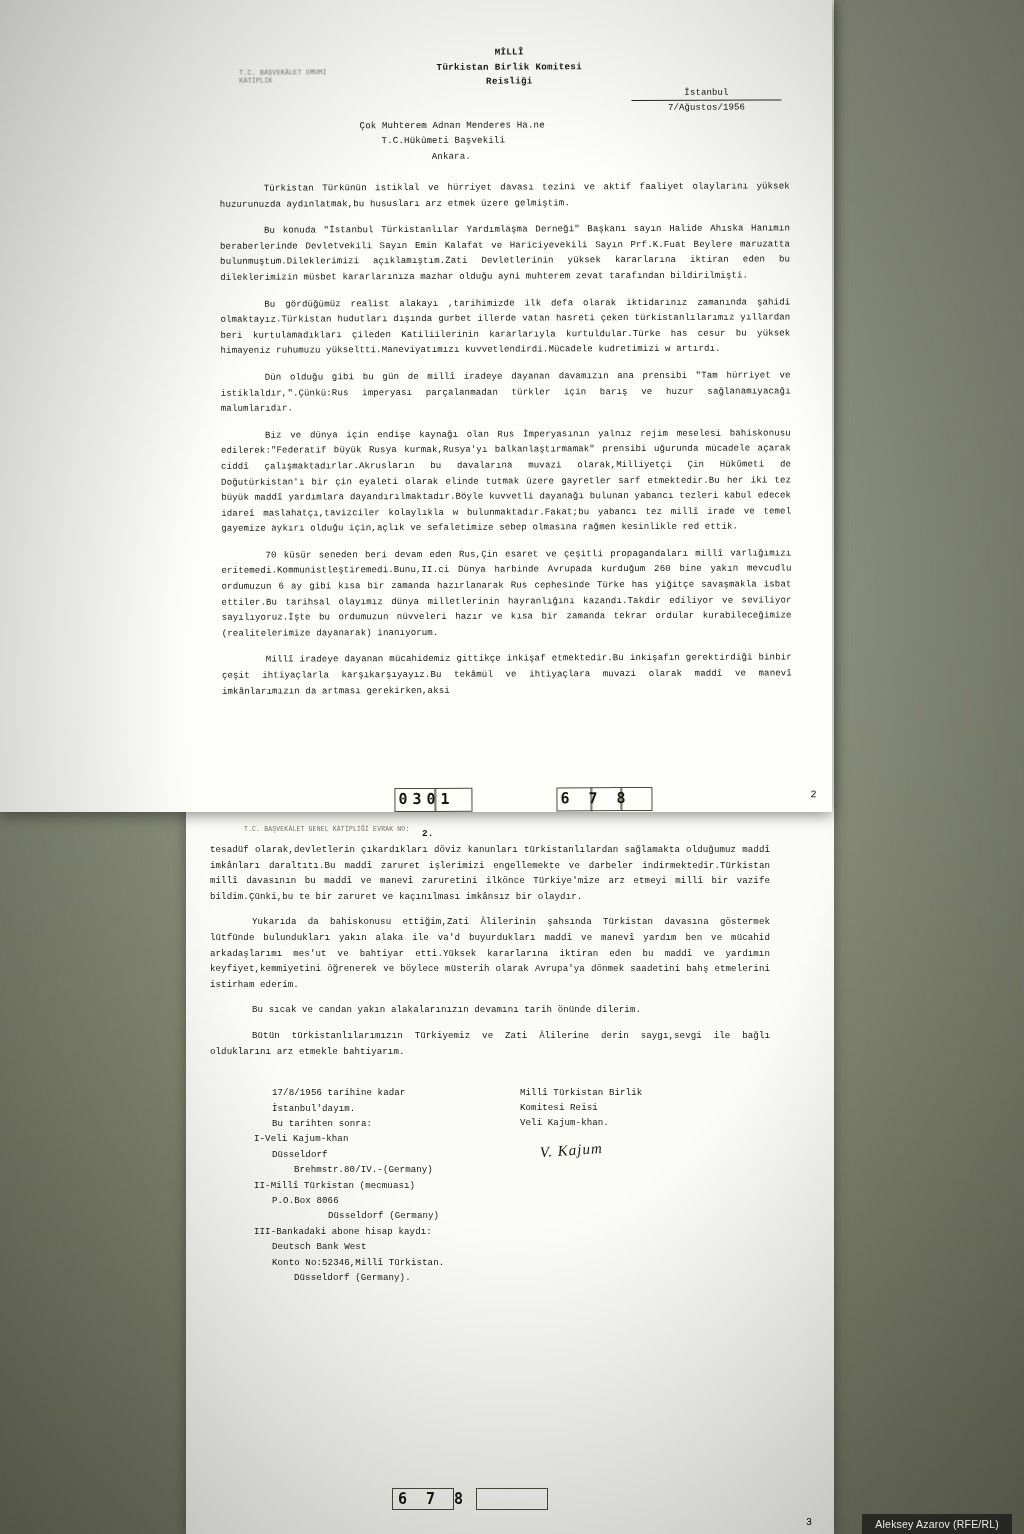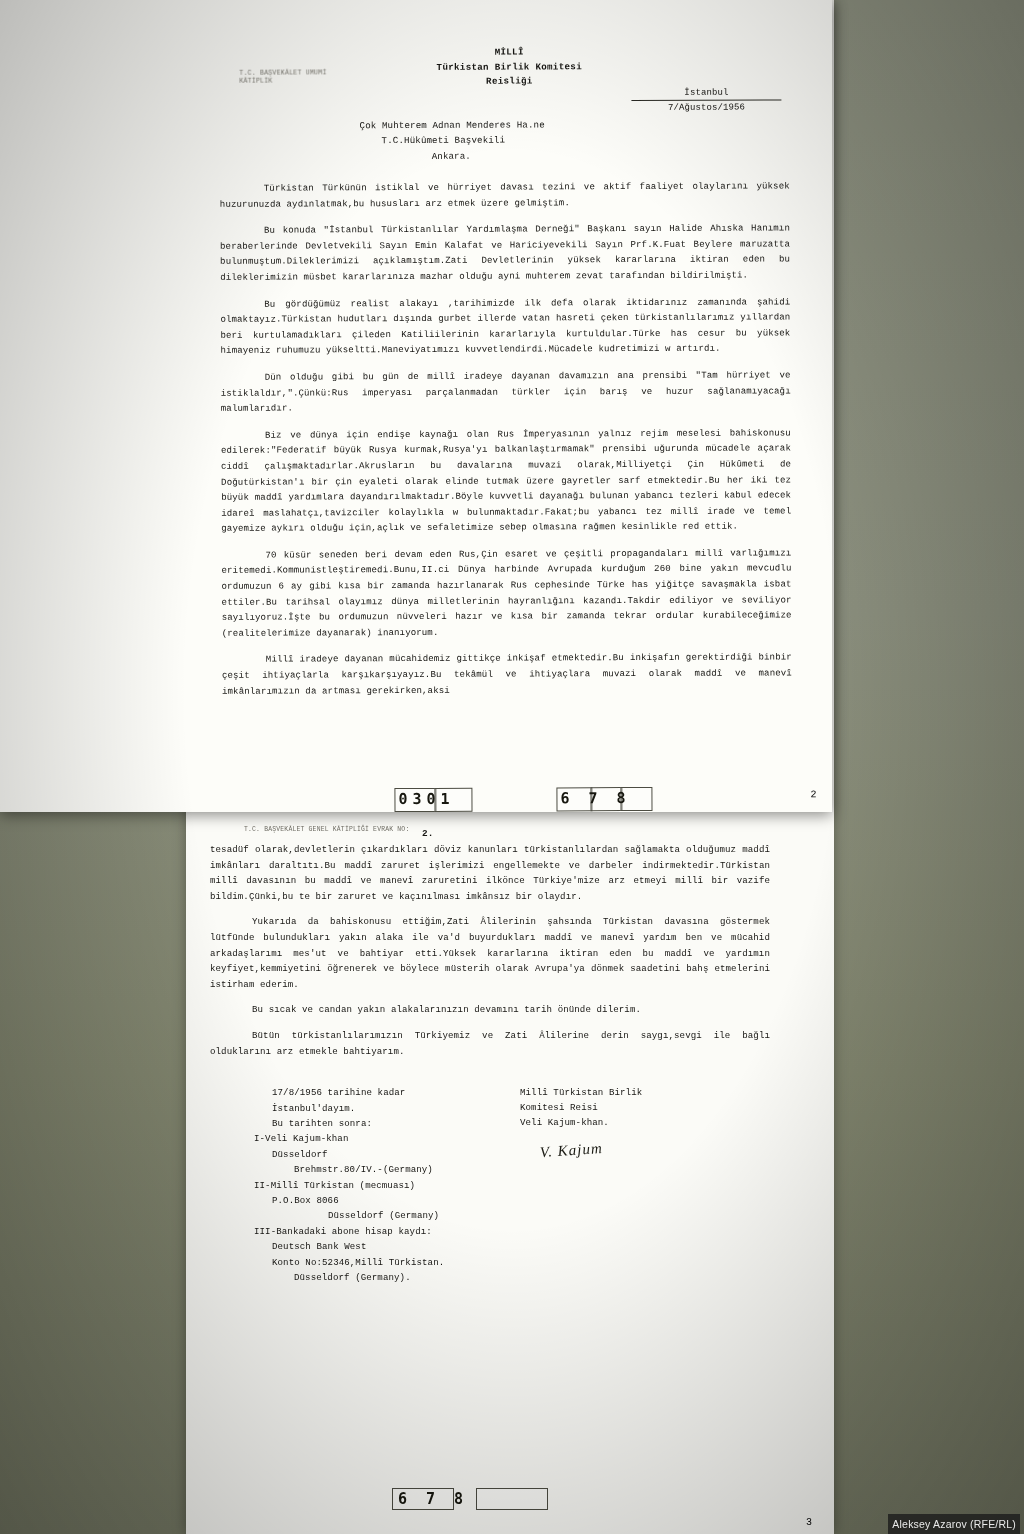--- a/index.html
+++ b/index.html
@@ -228,27 +228,27 @@
   #p2-page-num {
     position: absolute;
     right: 22px;
     bottom: 6px;
     font-size: 10px;
   }
 
   
   #credit {
     position: absolute;
-    right: 4px;
+    right: 12px;
     bottom: 0;
     background: rgba(25,25,25,0.78);
     color: #e9e9e9;
     font-family: "Liberation Sans", sans-serif;
     font-size: 10.5px;
-    padding: 4px 4px;
+    padding: 4px 13px;
     letter-spacing: 0.2px;
   }
 </style>
 </head>
 <body>
 
 <div id="photo-bg"></div>
 
 <div id="sheet-back">
 

